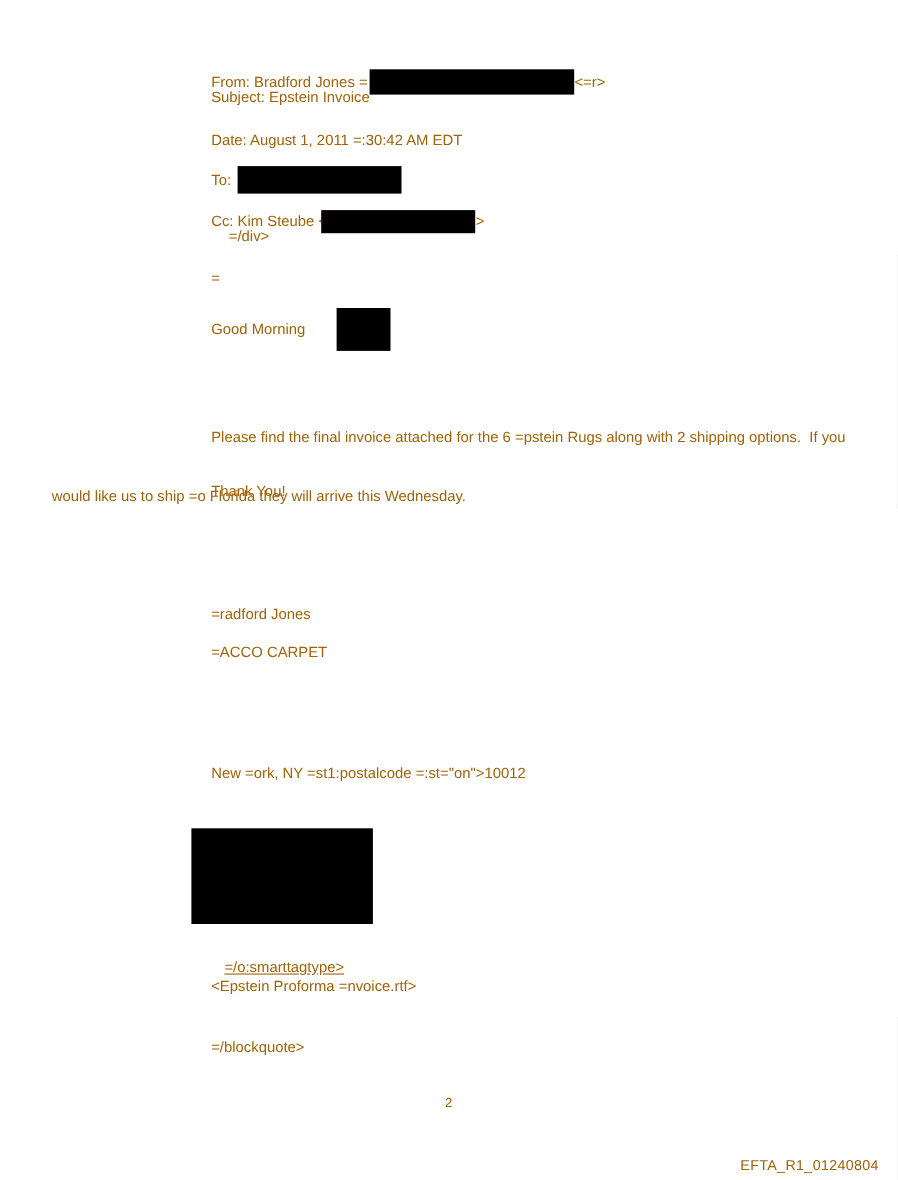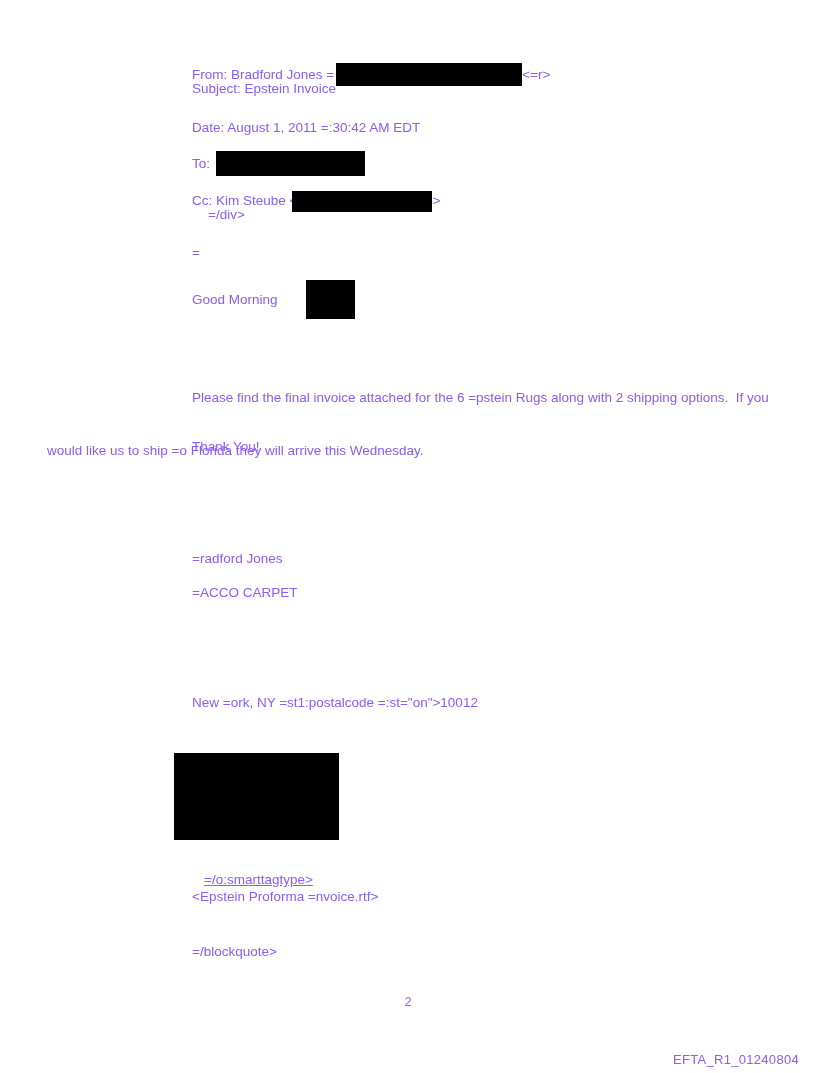--- a/index.html
+++ b/index.html
@@ -4,21 +4,21 @@
 <style>
   html, body { margin: 0; padding: 0; background: #e8e8e8; }
   .page {
     position: relative;
     width: 816px;
     height: 1073px;
     margin: 0 auto;
     background: #ffffff;
     font-family: "Liberation Sans", sans-serif;
     font-size: 13.5px;
-    color: #8b5cf6;
+    color: #a16207;
     overflow: hidden;
   }
   .line {
     position: absolute;
     line-height: 17px;
     white-space: pre;
   }
   .flexline {
     display: flex;
     align-items: center;

